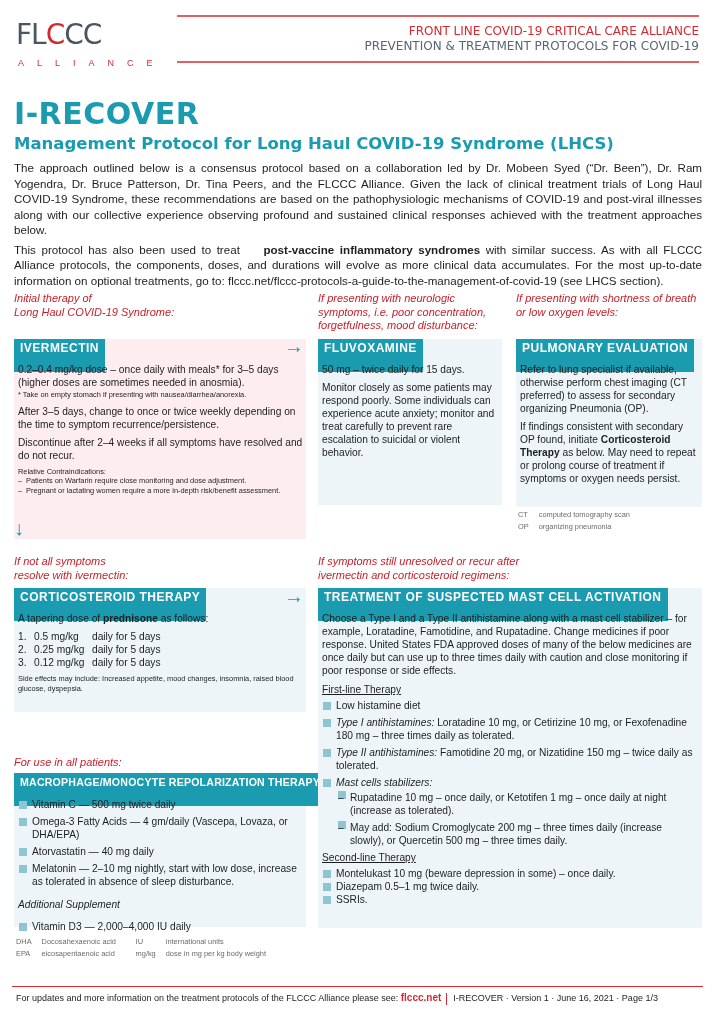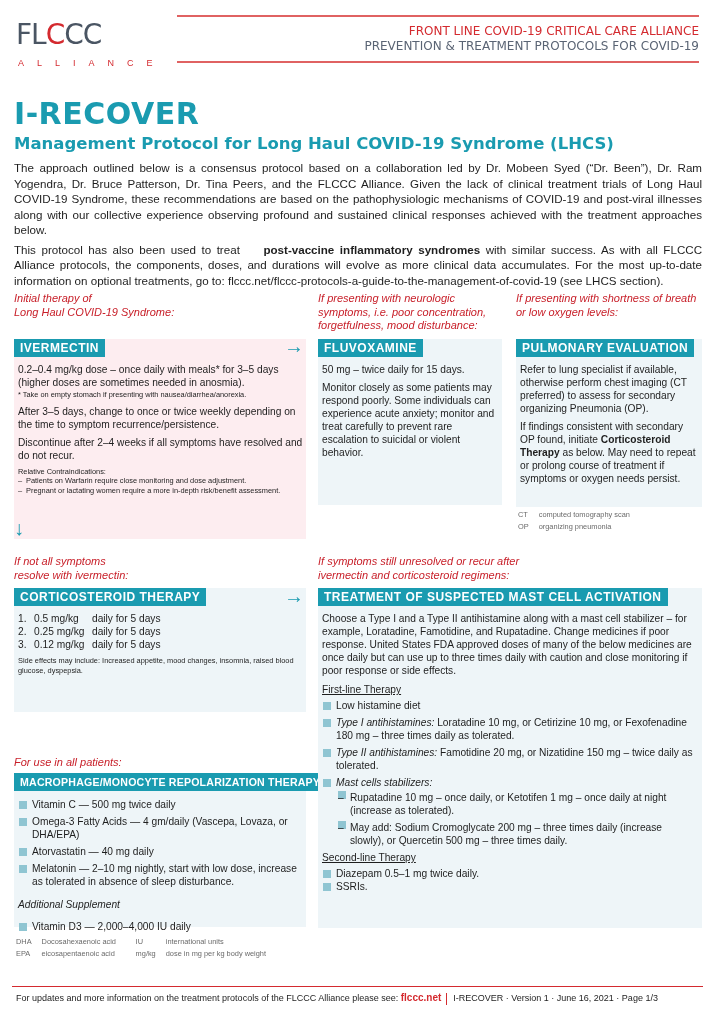--- a/index.html
+++ b/index.html
@@ -23,21 +23,21 @@
   .subtitle { position: absolute; left: 14px; top: 134px; font-family: "DejaVu Sans", sans-serif; font-weight: bold; font-size: 16.5px; color: #1a9bb0; }
   .intro { position: absolute; left: 14px; top: 160px; width: 688px; font-size: 11.6px; line-height: 15.5px; color: #1e1e1e; text-align: justify; }
   .intro p { margin-bottom: 4px; }
   .intro b { font-weight: bold; margin-left: 18px; }
 
   
   .cond { position: absolute; color: #c8202a; font-style: italic; font-size: 11px; line-height: 13.5px; }
   .panel { position: absolute; }
   .panel.pink { background: #fdedf0; }
   .panel.blue { background: #eef5f8; }
-  .tag { position: absolute; background: #1a9bb0; color: #fff; font-weight: bold; font-size: 12px; letter-spacing: 0.5px; height: 18px; line-height: 18px; padding: 0 6px; white-space: nowrap; }
+  .tag { position: absolute; background: #1a9bb0; color: #fff; font-weight: bold; font-size: 12px; letter-spacing: 0.5px; height: 33px; line-height: 18px; padding: 0 6px; white-space: nowrap; }
   .body-text { position: absolute; font-size: 10.2px; line-height: 13px; color: #1e1e1e; }
   .body-text p { margin-bottom: 5px; }
   .small { font-size: 7.4px; line-height: 9.5px; }
   .arrow { position: absolute; color: #1a9bb0; font-size: 20px; font-weight: bold; line-height: 20px; }
   .abbr { position: absolute; font-size: 7.4px; line-height: 9.5px; color: #6a6a6a; }
   .abbr td { padding-right: 8px; vertical-align: top; }
 
   ul.sq { list-style: none; }
   ul.sq li { position: relative; padding-left: 14px; margin-bottom: 4px; }
   ul.sq li::before { content: ""; position: absolute; left: 1px; top: 3px; width: 8px; height: 8px; background: #8fc5d2; }
@@ -132,20 +132,21 @@
   </table>
 
 <div class="cond" style="left:14px; top:555px; width:260px;">
   <div>If not all symptoms</div>
   <div>resolve with ivermectin:</div>
 </div>
 <div class="panel blue" style="left:14px; top:588px; width:292px; height:124px;"></div>
 <div class="tag" style="left:14px; top:588px;">CORTICOSTEROID THERAPY</div>
 <div class="arrow" style="left:284px; top:586px;">→</div>
 <div class="body-text" style="left:18px; top:612px; width:285px;">
+  <p><span>A tapering dose of </span><b>prednisone</b><span> as follows:</span></p>
   <ol class="num" style="margin-bottom:5px;">
     <li>
         <span class="n">1.</span>
         <span class="d">0.5 mg/kg</span>
         <span>daily for 5 days</span>
       </li>
     <li>
         <span class="n">2.</span>
         <span class="d">0.25 mg/kg</span>
         <span>daily for 5 days</span>
@@ -206,20 +207,21 @@
     <li><i>Type II antihistamines:</i><span> Famotidine 20 mg, or Nizatidine 150 mg – twice daily as tolerated.</span></li>
     <li><i>Mast cells stabilizers:</i>
       <ul class="dash">
         <li>Rupatadine 10 mg – once daily, or Ketotifen 1 mg – once daily at night (increase as tolerated).</li>
         <li>May add: Sodium Cromoglycate 200 mg – three times daily (increase slowly), or Quercetin 500 mg – three times daily.</li>
       </ul>
     </li>
   </ul>
   <div class="ul-head" style="margin-top:4px">Second-line Therapy</div>
   <ul class="sq tight">
+    <li>Montelukast 10 mg (beware depression in some) – once daily.</li>
     <li>Diazepam 0.5–1 mg twice daily.</li>
     <li>SSRIs.</li>
   </ul>
 </div>
 
 <div class="foot-line"></div>
 <div class="foot">
   <span>For updates and more information on the treatment protocols of the FLCCC Alliance please see: </span><span class="link">flccc.net</span><span class="sep"></span><span>I-RECOVER · Version 1 · June 16, 2021 · Page 1/3</span>
 </div>
 

